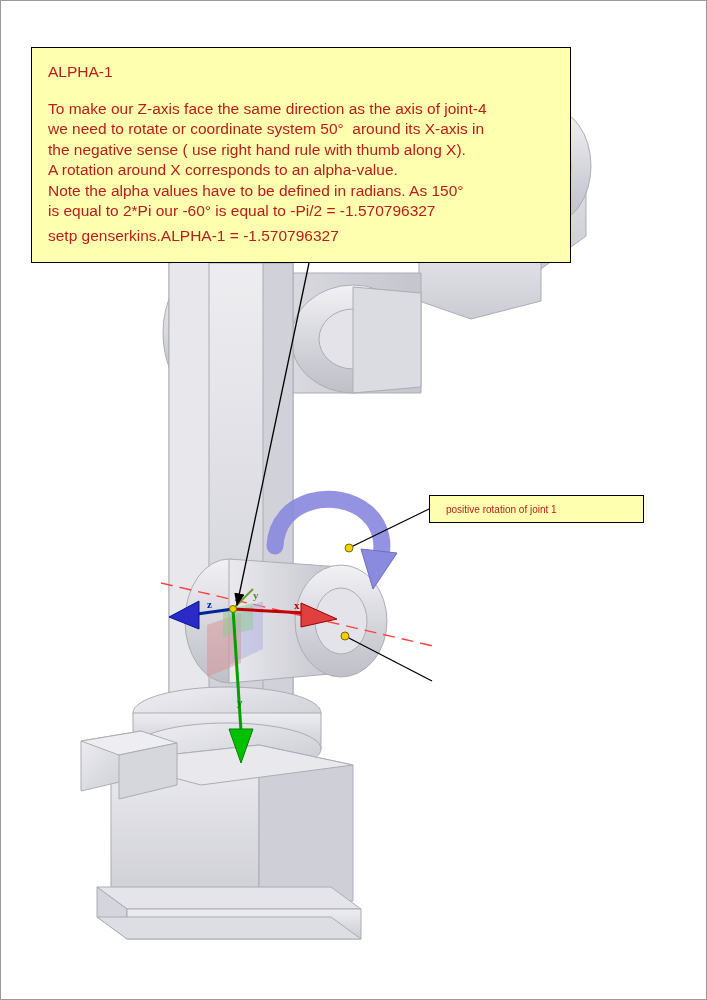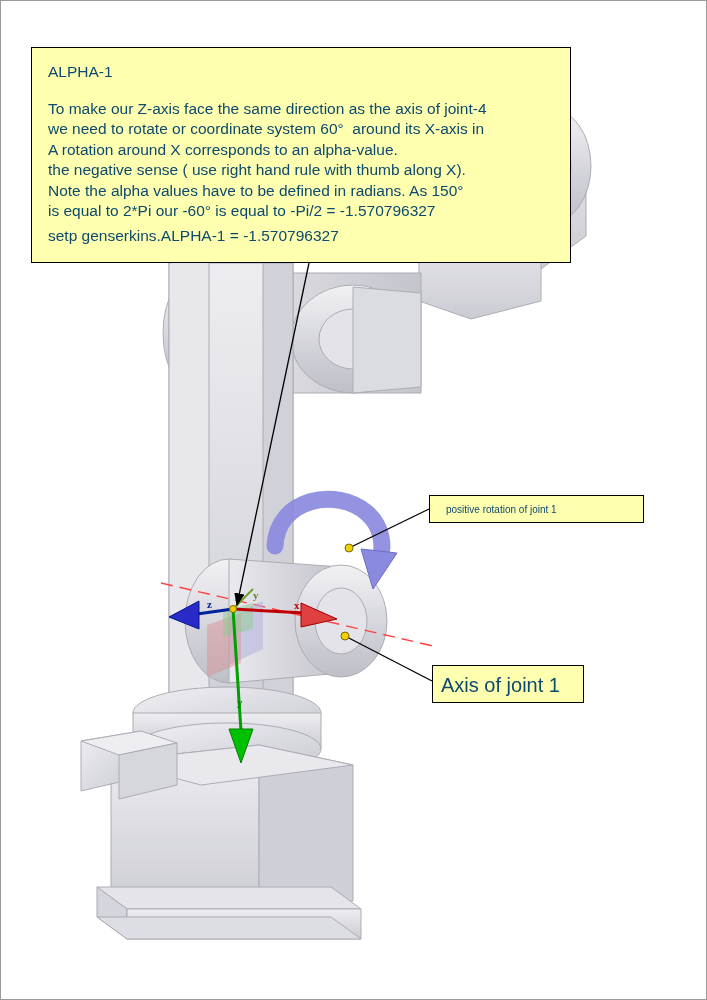--- a/index.html
+++ b/index.html
@@ -25,21 +25,21 @@
     top: 0;
     width: 707px;
     height: 1000px;
   }
   
   .callout {
     position: absolute;
     background: #ffffb0;
     border: 1px solid #000000;
     box-sizing: border-box;
-    color: #0c4a6e;
+    color: #b91c1c;
   }
   #alpha-box {
     left: 30px;
     top: 46px;
     width: 540px;
     height: 216px;
     padding: 14px 16px 0 16px;
     font-size: 15.5px;
     line-height: 20.5px;
   }
@@ -196,25 +196,24 @@
 
   <span class="axis-label" id="label-x">x</span>
   <span class="axis-label" id="label-y">y</span>
   <span class="axis-label" id="label-z">z</span>
   <span class="axis-label" id="label-yu">y</span>
 
   <div class="callout" id="alpha-box">
     <div class="title">ALPHA-1</div>
     <div class="body">
       <div>To make our Z-axis face the same direction as the axis of joint-4</div>
-      <div>we need to rotate or coordinate system 60°  around its X-axis in</div>
+      <div>we need to rotate or coordinate system 50°  around its X-axis in</div>
+      <div>the negative sense ( use right hand rule with thumb along X).</div>
       <div>A rotation around X corresponds to an alpha-value.</div>
-      <div>the negative sense ( use right hand rule with thumb along X).</div>
       <div>Note the alpha values have to be defined in radians. As 150°</div>
       <div>is equal to 2*Pi our -60° is equal to -Pi/2 = -1.570796327</div>
     </div>
     <div class="setp">setp genserkins.ALPHA-1 =  -1.570796327</div>
   </div>
 
   <div class="callout" id="pos-rot-box">positive rotation of joint 1</div>
-  <div class="callout" id="axis-box">Axis of joint 1</div>
 
 </div>
 
 </body></html>

